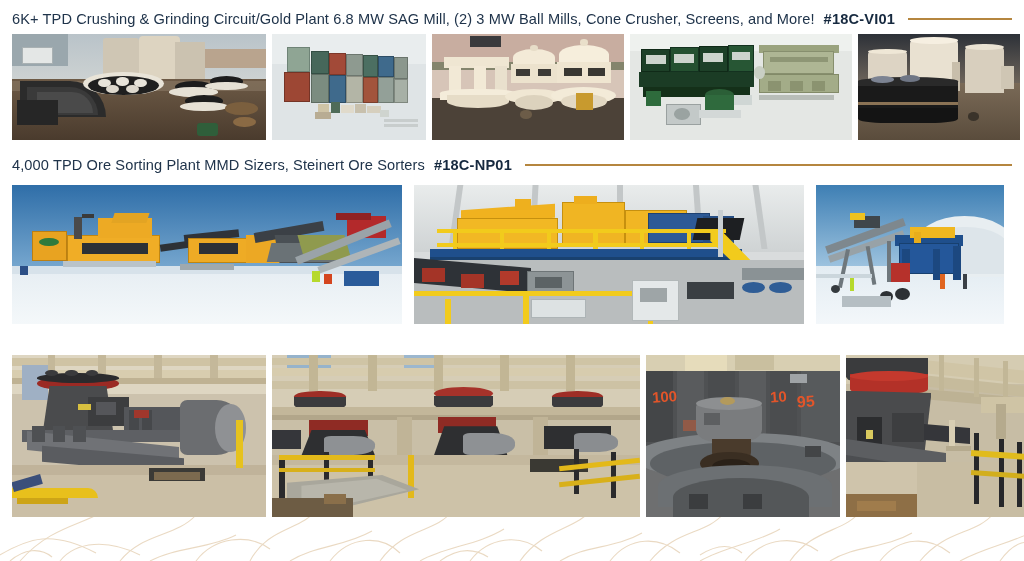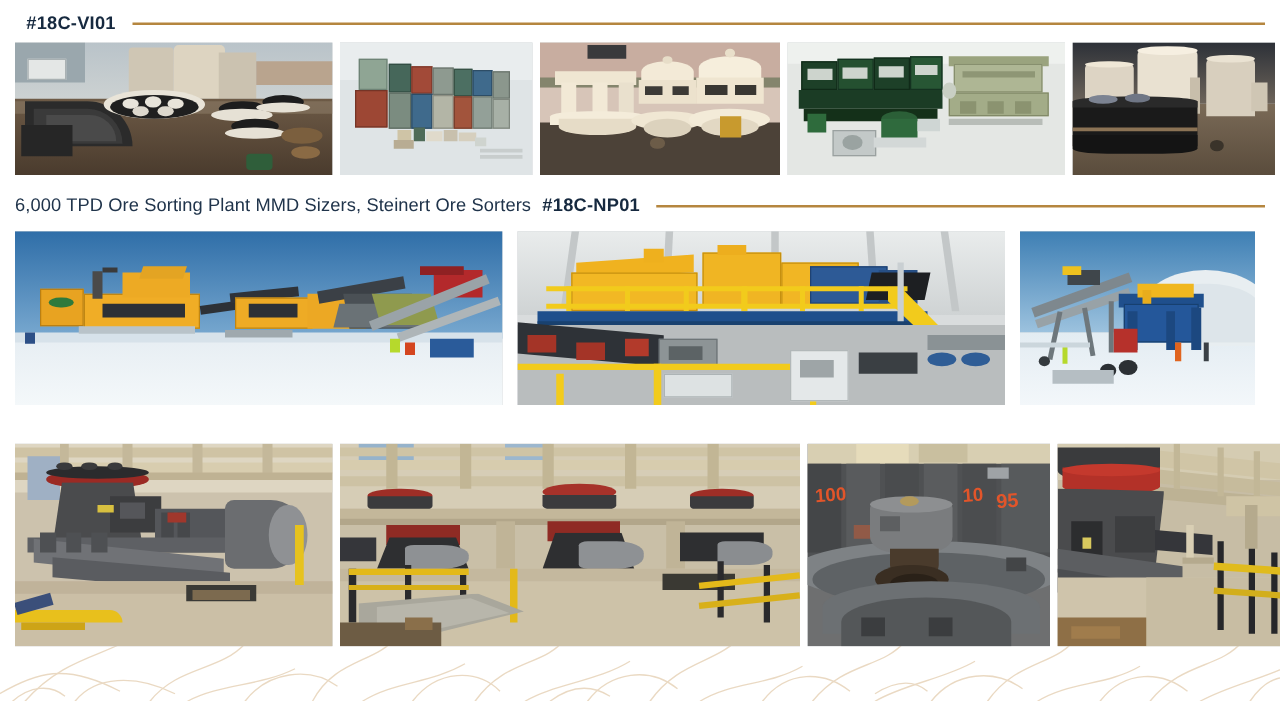--- a/index.html
+++ b/index.html
@@ -168,20 +168,21 @@
     <path d="M440 70 C 456 58, 472 56, 488 66"></path>
     <path d="M700 64 C 716 54, 730 52, 742 62"></path>
   </g>
 </svg>
 
 <div class="page">
 
   <div class="section" id="sec1">
 
     <div class="heading">
+      <span class="heading-text">6K+ TPD Crushing &amp; Grinding Circuit/Gold Plant 6.8 MW SAG Mill, (2) 3 MW Ball Mills, Cone Crusher, Screens, and More!</span>
       <span class="heading-code">#18C-VI01</span>
       <span class="heading-rule"></span>
     </div>
 
     <div class="row" id="row1">
 
       <div class="photo p0">
         <div class="photo-inner">
           <div class="sky shape" style="height:44%;background:linear-gradient(#b9c3c9,#cdd2d2);"></div>
           <div class="shape" style="left:0;top:0;width:22%;height:30%;background:#9aa7ad;"></div>
@@ -345,21 +346,21 @@
           <div class="shape" style="left:68%;top:74%;width:7%;height:8%;background:#3a332a;border-radius:50%;"></div>
         </div>
       </div>
 
     </div>
   </div>
 
   <div class="section" id="sec2">
 
     <div class="heading">
-      <span class="heading-text">6,000 TPD Ore Sorting Plant MMD Sizers, Steinert Ore Sorters</span>
+      <span class="heading-text">4,000 TPD Ore Sorting Plant MMD Sizers, Steinert Ore Sorters</span>
       <span class="heading-code">#18C-NP01</span>
       <span class="heading-rule"></span>
     </div>
 
     <div class="row" id="row2">
 
       <div class="photo q0">
         <div class="photo-inner">
           <div class="sky shape" style="height:62%;background:linear-gradient(#2f6ea8,#79a9d0);"></div>
           <div class="ground shape" style="height:38%;background:linear-gradient(#e7eef3,#f4f8fa);"></div>

